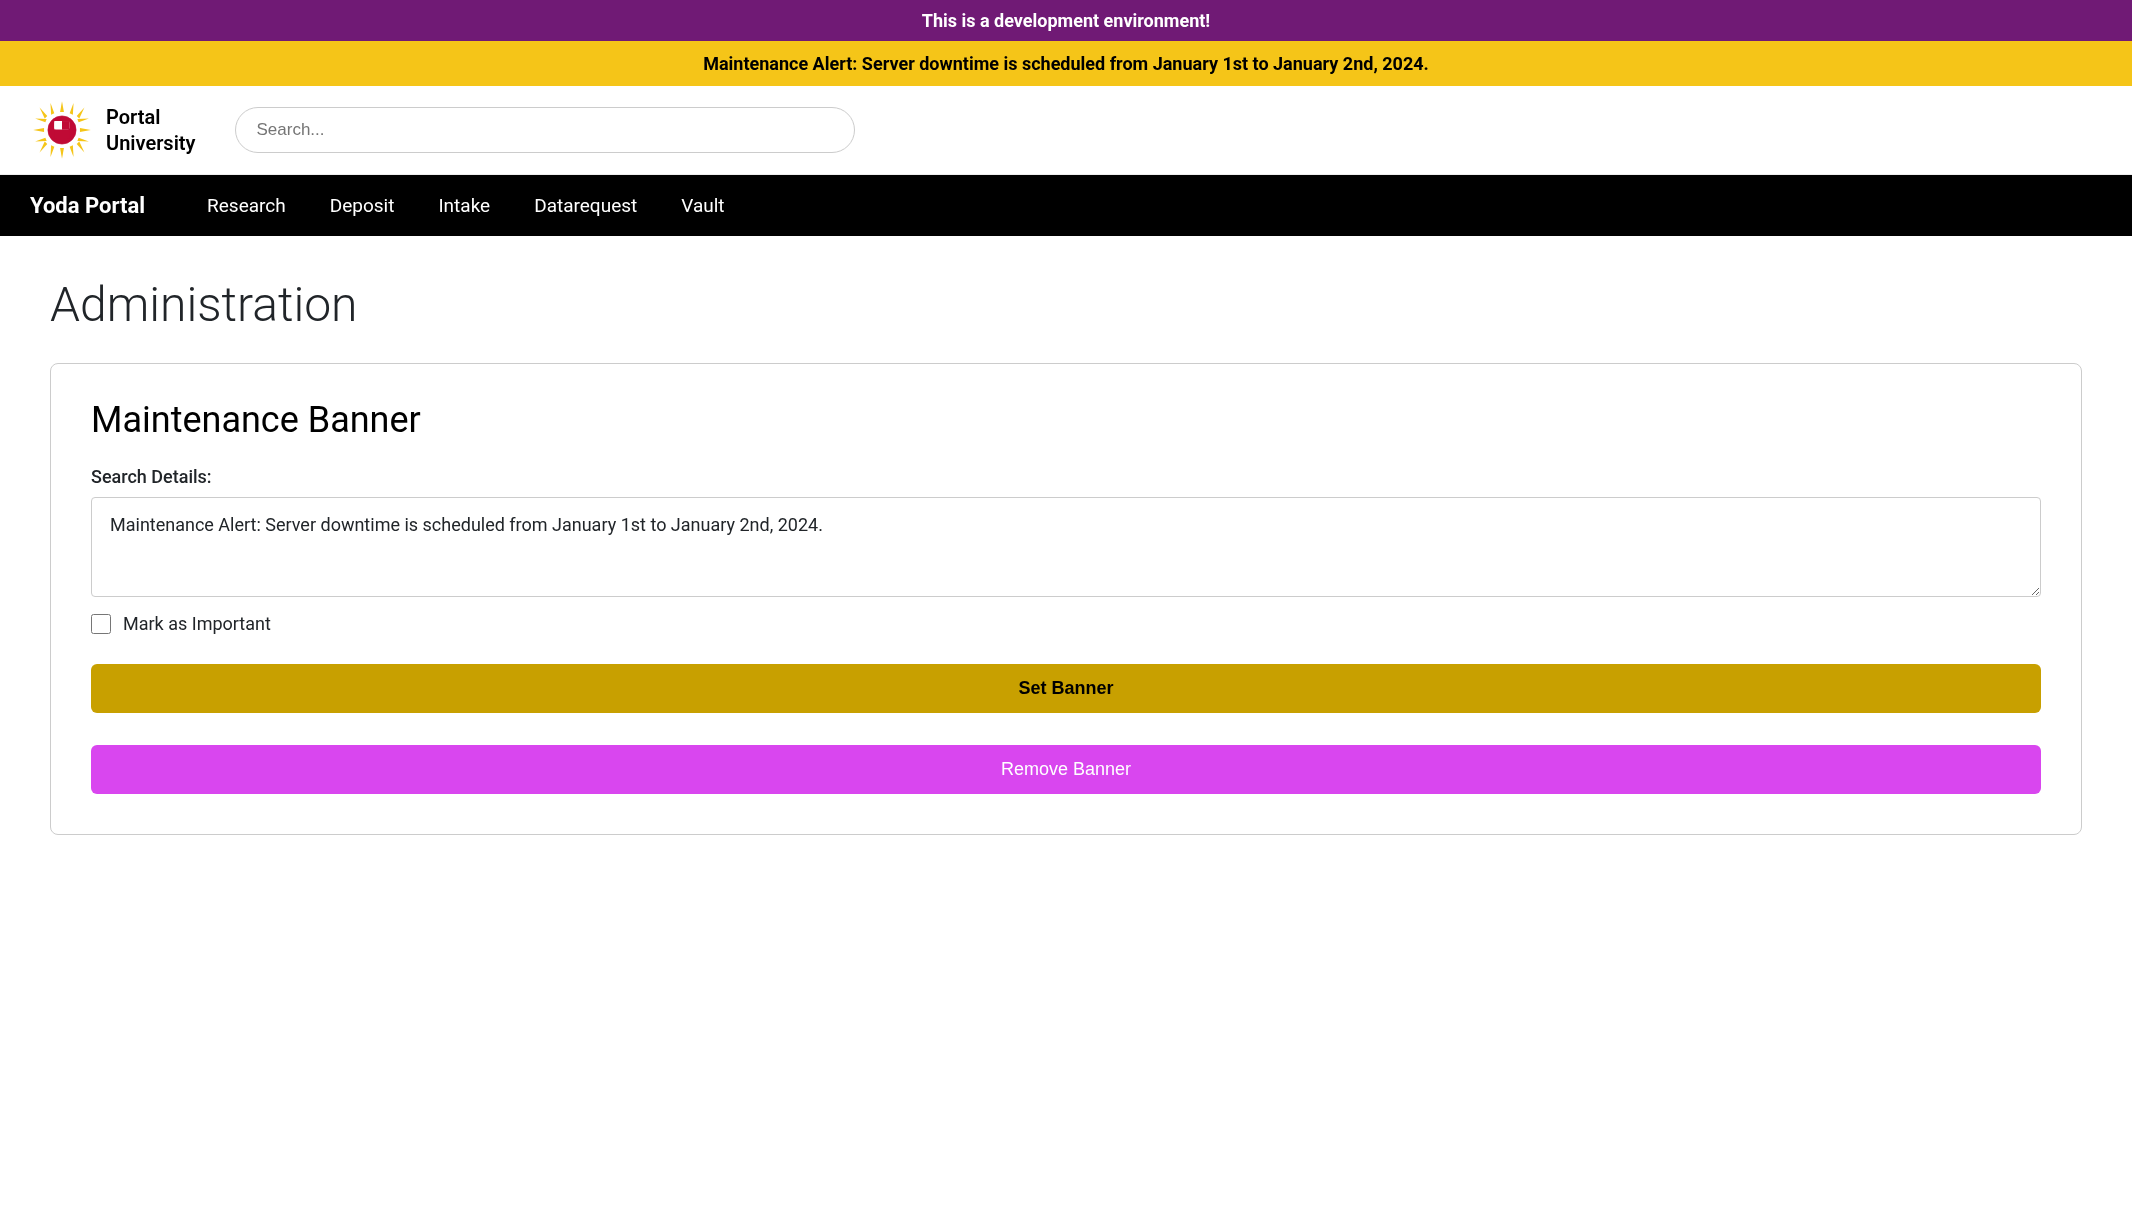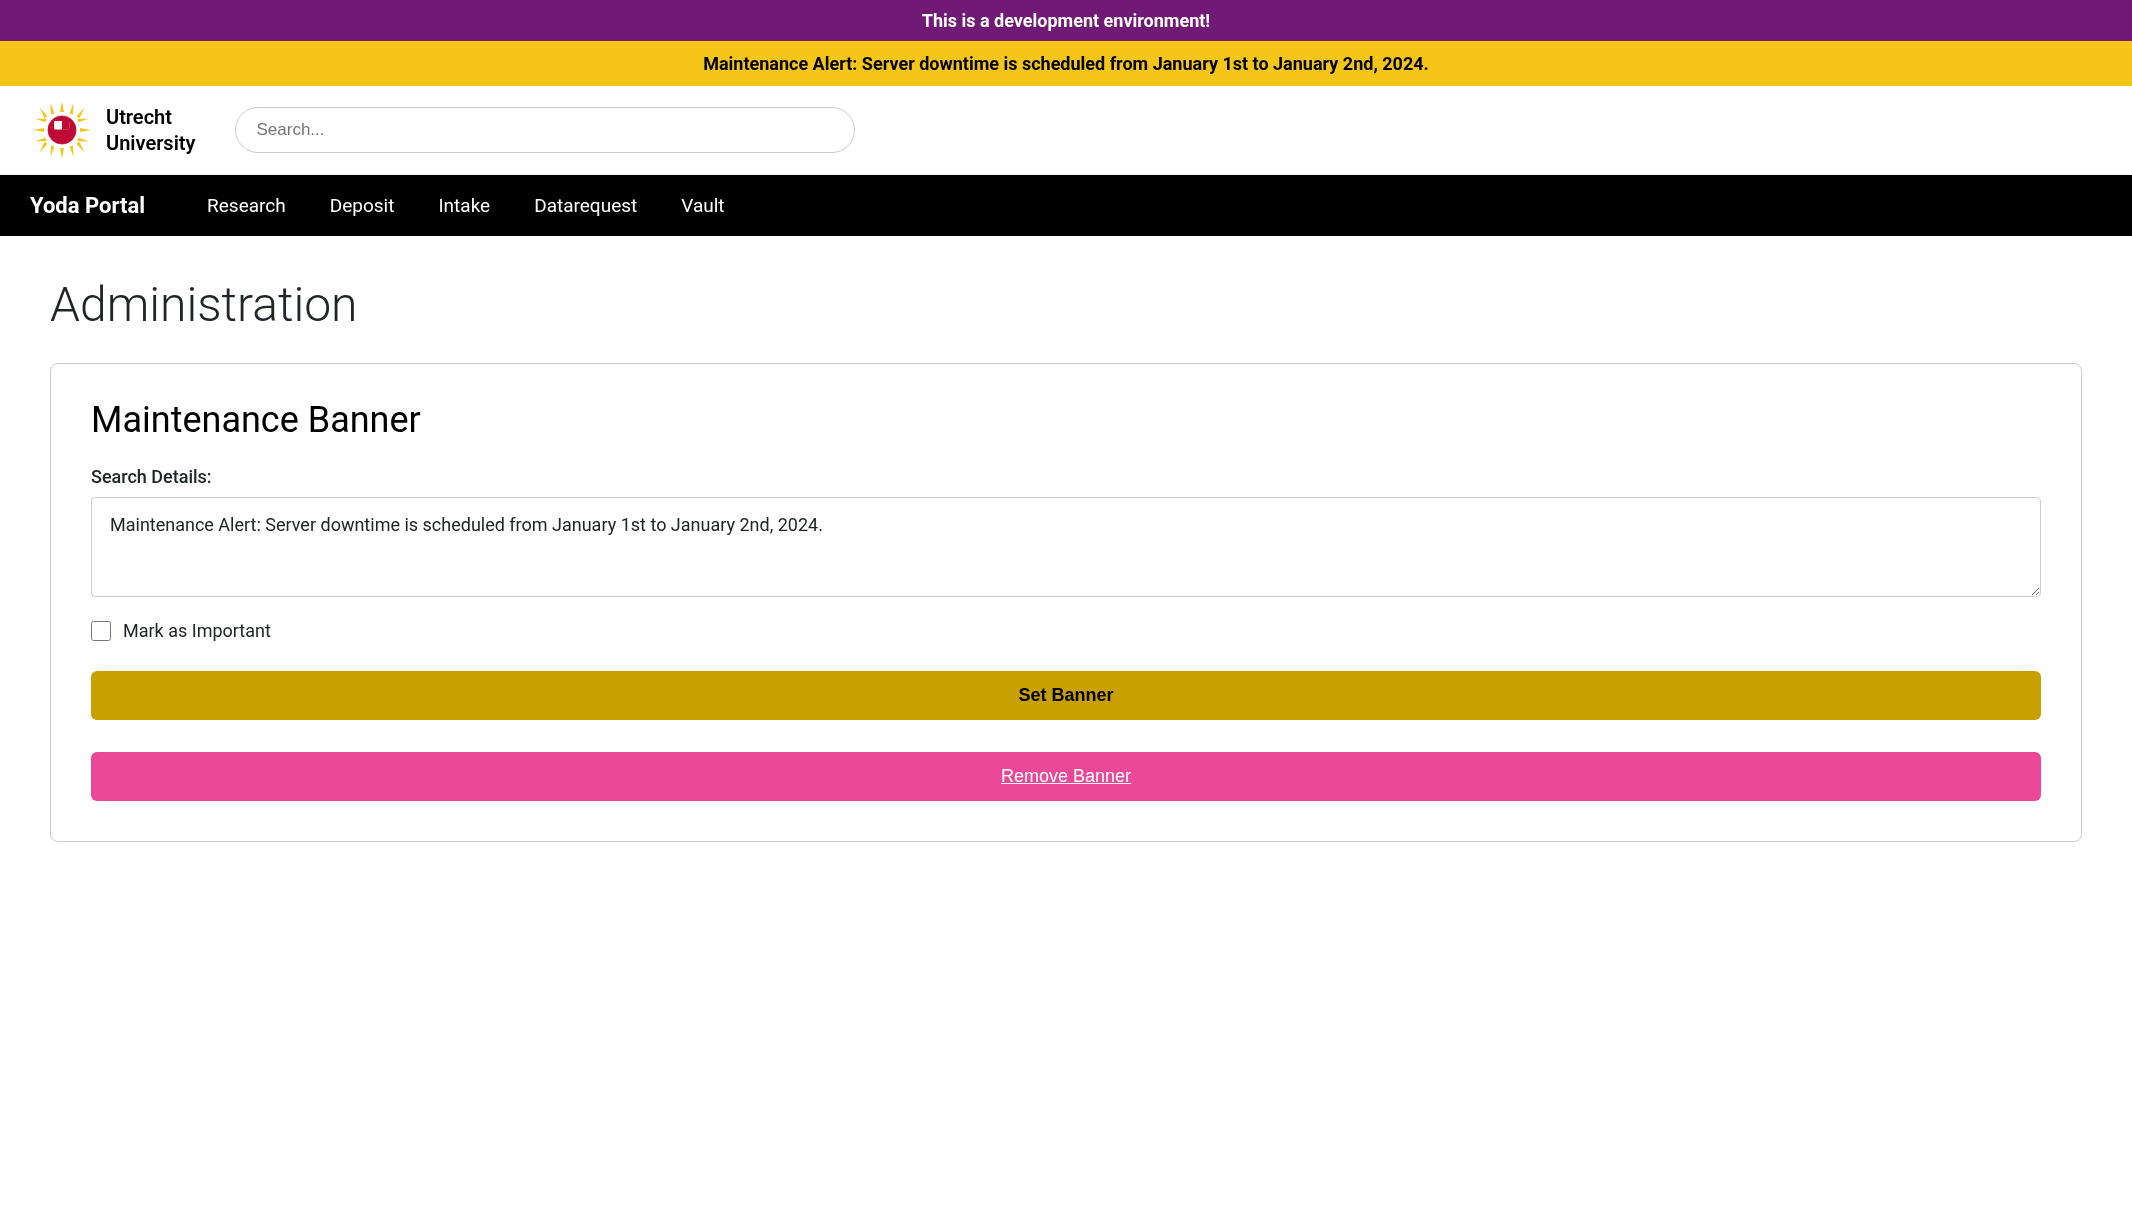--- a/index.html
+++ b/index.html
@@ -172,21 +172,21 @@
       resize: vertical;
       color: #212529;
       font-family: inherit;
       outline: none;
     }
 
     .checkbox-row {
       display: flex;
       align-items: center;
       gap: 12px;
-      margin-top: 19px;
+      margin-top: 12px;
       margin-bottom: 30px;
     }
 
     .checkbox-input {
       width: 20px;
       height: 20px;
       cursor: pointer;
     }
 
     .checkbox-label {
@@ -206,29 +206,28 @@
       color: #000;
       border: none;
       border-radius: 6px;
       padding: 14px 30px;
       font-size: 18px;
       font-weight: bold;
       cursor: pointer;
     }
 
     .btn-remove {
-      background: #ec4899;
+      background: #d946ef;
       color: #fff;
       border: none;
       border-radius: 6px;
       padding: 14px 30px;
       font-size: 18px;
       font-weight: 500;
       cursor: pointer;
-      text-decoration: underline;
     }
 
     
     .uu-logo-svg {
       width: 64px;
       height: 64px;
     }
   </style>
 </head>
 <body>
@@ -267,21 +266,21 @@
         <polygon points="32,92 38,76 33,74"></polygon>
         <polygon points="68,92 62,76 67,74"></polygon>
       </g>
 
       <rect x="38" y="36" width="24" height="28" rx="3" fill="#C00A35"></rect>
       <rect x="38" y="36" width="24" height="13" rx="3" fill="#fff"></rect>
       <rect x="38" y="36" width="12" height="13" fill="#fff"></rect>
       <rect x="50" y="36" width="12" height="13" fill="#C00A35"></rect>
     </svg>
     <div class="logo-text">
-      <span>Utrecht</span><br>
+      <span>Portal</span><br>
       <span>University</span>
     </div>
   </div>
 
   <div class="search-area">
     <input type="text" class="search-input" placeholder="Search..." style="">
   </div>
 
 </div>
 

